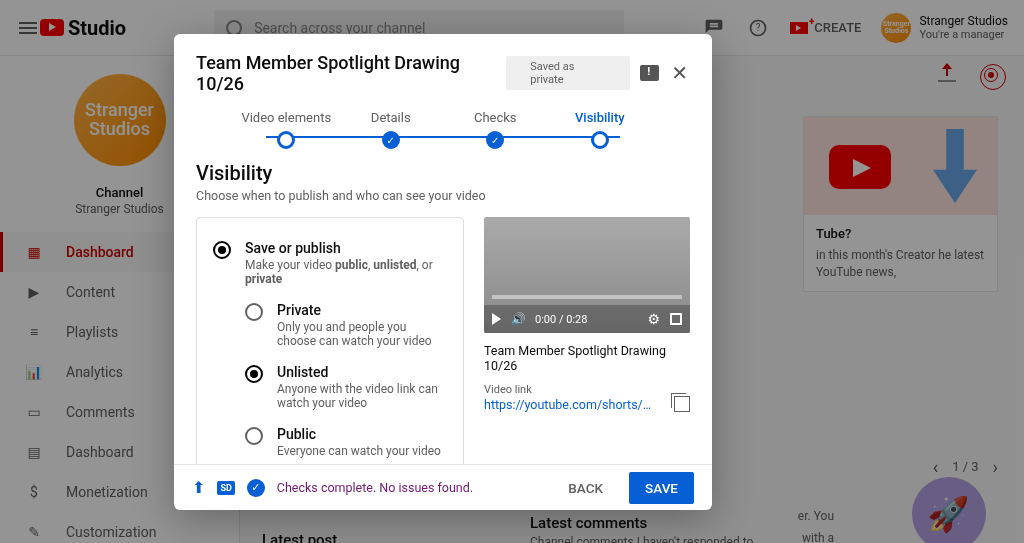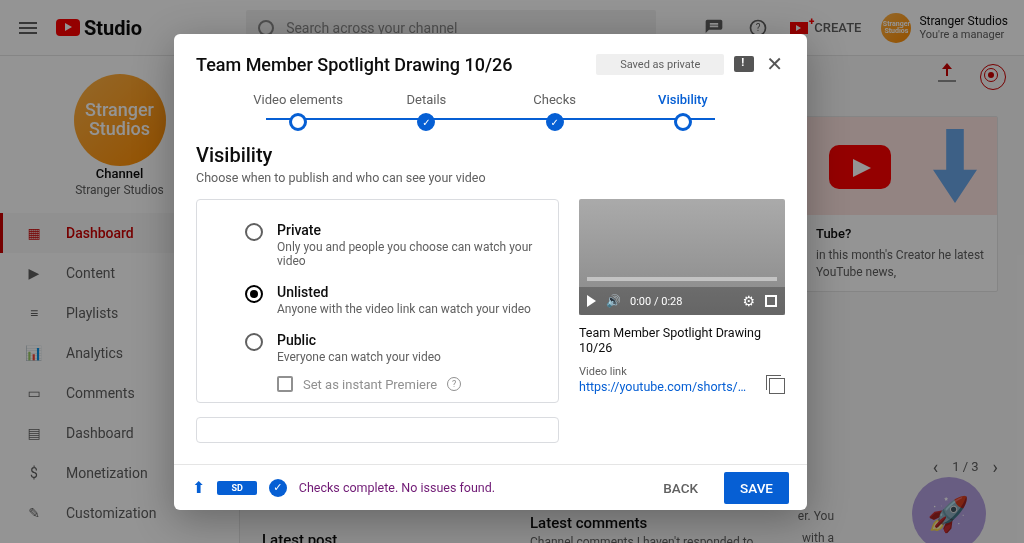--- a/index.html
+++ b/index.html
@@ -1,19 +1,19 @@
 <!DOCTYPE html>
 <html><head>
 <meta charset="utf-8">
 <style>
   * { box-sizing: border-box; margin: 0; padding: 0; }
   html, body { width: 1024px; height: 543px; font-family: Roboto, Arial, sans-serif; overflow: hidden; background:#fff; color:#0d0d0d; }
   
   .bg { width:100%; height:100%; position:relative; }
-  .topbar { height:56px; display:flex; align-items:center; padding:0 16px; border-bottom:1px solid #e5e5e5; background:#fff; gap:16px;}
+  .topbar { height:56px; display:flex; align-items:center; padding:0 16px; border-bottom:1px solid #e5e5e5; background:#fff; }
   .menu-icon, .feedback-icon, .help-icon { width:24px; height:24px; display:flex; align-items:center; justify-content:center; cursor:pointer; color:#606060; }
   .hamburger{width:18px;height:2px;background:#606060;box-shadow:0 -5px 0 #606060,0 5px 0 #606060;}
   .logo { display:flex; align-items:center; gap:4px; font-weight:700; font-size:20px; }
   .yt-icon { width:24px; height:17px; background:#ff0000; border-radius:4px; position:relative; }
   .yt-icon::after{content:"";position:absolute;left:9px;top:4px;border-left:7px solid #fff;border-top:4.5px solid transparent;border-bottom:4.5px solid transparent;}
   .searchbar { margin-left:88px; width:410px; height:36px; background:#f1f1f1; border-radius:2px; display:flex; align-items:center; padding:0 12px; color:#888; gap:12px; font-size:14px;}
   .search-icon{width:16px;height:16px;border:2px solid #888;border-radius:50%;position:relative;}
   .search-icon::after{content:"";position:absolute;width:2px;height:6px;background:#888;left:11px;top:11px;transform:rotate(-45deg);}
   .top-right{margin-left:auto;display:flex;align-items:center;gap:20px;}
   .create-btn{display:flex;align-items:center;gap:6px;font-size:13px;font-weight:500;color:#606060;}
@@ -21,21 +21,21 @@
   .rec-icon::before{content:"";position:absolute;left:6px;top:3px;border-left:5px solid #fff;border-top:3px solid transparent;border-bottom:3px solid transparent;}
   .rec-icon::after{content:"+";position:absolute;right:-6px;top:-6px;color:#ff0000;font-size:10px;font-weight:900;}
   .account{display:flex;align-items:center;gap:8px;}
   .account .avatar{width:30px;height:30px;border-radius:50%;background:linear-gradient(135deg,#ffb347,#ff8c00);display:flex;align-items:center;justify-content:center;color:#fff;font-size:7px;font-weight:700;text-align:center;line-height:1;}
   .account .acc-text{font-size:12px;line-height:1.2;}
   .account .acc-sub{color:#606060;font-size:11px;}
   
   .sidebar{position:absolute;left:0;top:56px;bottom:0;width:240px;background:#fff;border-right:1px solid #e5e5e5;display:flex;flex-direction:column;}
   .channel-block{display:flex;flex-direction:column;align-items:center;padding:18px 0 14px;}
   .channel-avatar{width:92px;height:92px;border-radius:50%;background:linear-gradient(135deg,#ffb347,#ff8c00);display:flex;align-items:center;justify-content:center;color:#fff;font-size:18px;font-weight:500;text-align:center;line-height:1.05;}
-  .channel-title{margin-top:0;font-size:13px;font-weight:500;}
+  .channel-title{margin-top:19px;font-size:13px;font-weight:500;}
   .channel-sub{font-size:12px;color:#606060;margin-top:2px;}
   .nav{padding-top:2px;}
   .nav-item{display:flex;align-items:center;gap:22px;padding:0 24px;height:40px;font-size:14px;color:#606060;cursor:pointer;}
   .nav-item.active{color:#cc0000;background:#f9f9f9;border-left:3px solid #cc0000;padding-left:21px;font-weight:500;}
   .nav-icon{width:20px;height:20px;display:flex;align-items:center;justify-content:center;color:inherit;}
   
   .main{position:absolute;left:240px;right:0;top:56px;bottom:0;padding:22px 26px;background:#f9f9f9;}
   .right-widgets{position:absolute;right:26px;top:12px;display:flex;gap:28px;align-items:center;}
   .upload-icon{width:18px;height:14px;border-bottom:2px solid #909090;position:relative;}
   .upload-icon::before{content:"";position:absolute;left:4px;top:-5px;border-left:5px solid transparent;border-right:5px solid transparent;border-bottom:6px solid #cc0000;}
@@ -53,21 +53,21 @@
   .pager{position:absolute;right:26px;top:400px;display:flex;align-items:center;gap:14px;color:#606060;font-size:13px;}
   .pager .chev{font-size:18px;cursor:pointer;}
   .rocket{position:absolute;right:38px;bottom:-8px;width:74px;height:74px;border-radius:50%;background:#b4a1e0;display:flex;align-items:center;justify-content:center;font-size:34px;}
   .excerpt{position:absolute;right:190px;top:453px;font-size:12px;color:#606060;}
   .latest-block{position:absolute;left:22px;bottom:-6px;font-size:15px;font-weight:500;}
   .latest-comments-block{position:absolute;left:290px;bottom:-6px;font-size:15px;font-weight:500;text-align:left;}
   .latest-comments-sub{font-size:12px;font-weight:400;color:#606060;margin-top:3px;}
   
   .overlay{position:absolute;inset:0;background:rgba(0,0,0,0.42);}
   
-  .modal{position:absolute;left:174px;top:34px;width:633px;height:476px;background:#fff;border-radius:6px;box-shadow:0 10px 40px rgba(0,0,0,0.3);display:flex;flex-direction:column;overflow:hidden;}
+  .modal{position:absolute;left:174px;top:34px;width:538px;height:476px;background:#fff;border-radius:6px;box-shadow:0 10px 40px rgba(0,0,0,0.3);display:flex;flex-direction:column;overflow:hidden;}
   .modal-header{display:flex;align-items:center;padding:18px 22px 12px;gap:10px;}
   .modal-title{font-size:18px;font-weight:500;}
   .badge{margin-left:auto;background:#efefef;color:#606060;font-size:11px;padding:4px 24px;border-radius:2px;}
   .msg-icon{width:20px;height:16px;background:#555;position:relative;border-radius:2px;}
   .msg-icon::after{content:"!";position:absolute;left:7px;top:0;color:#fff;font-size:11px;font-weight:700;}
   .close-icon{font-size:20px;color:#555;cursor:pointer;padding:0 2px;}
   .stepper{display:flex;align-items:center;justify-content:space-between;padding:4px 60px 4px;position:relative;}
   .step{display:flex;flex-direction:column;align-items:center;gap:6px;font-size:13px;color:#606060;flex:1;position:relative;}
   .step.active{color:#065fd4;font-weight:500;}
   .step-dot{width:18px;height:18px;border-radius:50%;background:#fff;border:2px solid #065fd4;z-index:2;display:flex;align-items:center;justify-content:center;}
@@ -108,21 +108,21 @@
   .fs{width:12px;height:12px;border:2px solid #fff;}
   .preview-title{font-size:12.5px;margin-top:10px;color:#0d0d0d;}
   .video-link-label{font-size:11px;color:#606060;margin-top:10px;}
   .video-link-row{display:flex;align-items:center;justify-content:space-between;gap:8px;}
   .video-link{font-size:12.5px;color:#065fd4;cursor:pointer;white-space:nowrap;overflow:hidden;text-overflow:ellipsis;max-width:172px;}
   .copy-icon{width:16px;height:16px;border:1.5px solid #606060;position:relative;flex-shrink:0;cursor:pointer;}
   .copy-icon::after{content:"";position:absolute;left:-4px;top:-4px;width:14px;height:14px;border:1.5px solid #606060;border-right:none;border-bottom:none;}
   
   .modal-footer{height:46px;border-top:1px solid #e5e5e5;display:flex;align-items:center;padding:0 18px;gap:12px;}
   .f-icon{color:#065fd4;font-size:16px;}
-  .sd-badge{background:#065fd4;color:#fff;font-size:9px;font-weight:700;padding:2px 14px;border-radius:2px;}
+  .sd-badge{background:#065fd4;color:#fff;font-size:9px;font-weight:700;padding:2px 3px;border-radius:2px;}
   .check-circ{width:18px;height:18px;background:#065fd4;border-radius:50%;display:flex;align-items:center;justify-content:center;color:#fff;font-size:11px;}
   .f-text{font-size:12.5px;color:#701a75;}
   .f-spacer{flex:1;}
   .btn-back{font-size:13.5px;font-weight:500;color:#606060;padding:8px 14px;cursor:pointer;}
   .btn-save{font-size:13.5px;font-weight:500;color:#fff;background:#065fd4;padding:8px 16px;border-radius:2px;cursor:pointer;}
 </style>
 </head>
 <body>
 
 <div class="bg">
@@ -267,20 +267,27 @@
             <div class="step-dot ring"></div>
           </div>
       </div>
     </div>
     <div class="modal-body">
       <div class="section-title">Visibility</div>
       <div class="section-sub">Choose when to publish and who can see your video</div>
       <div class="body-grid">
         <div class="left-col">
           <div class="card">
+            <div class="radio-row">
+              <div class="radio checked"></div>
+              <div class="radio-text">
+                <div class="r-title">Save or publish</div>
+                <div class="r-sub">Make your video <b>public</b>, <b>unlisted</b>, or <b>private</b></div>
+              </div>
+            </div>
             <div class="subopts">
               <div class="radio-row sub">
                 <div class="radio"></div>
                 <div class="radio-text">
                   <div class="r-title">Private</div>
                   <div class="r-sub">Only you and people you choose can watch your video</div>
                 </div>
               </div>
               <div class="radio-row sub">
                 <div class="radio checked"></div>

